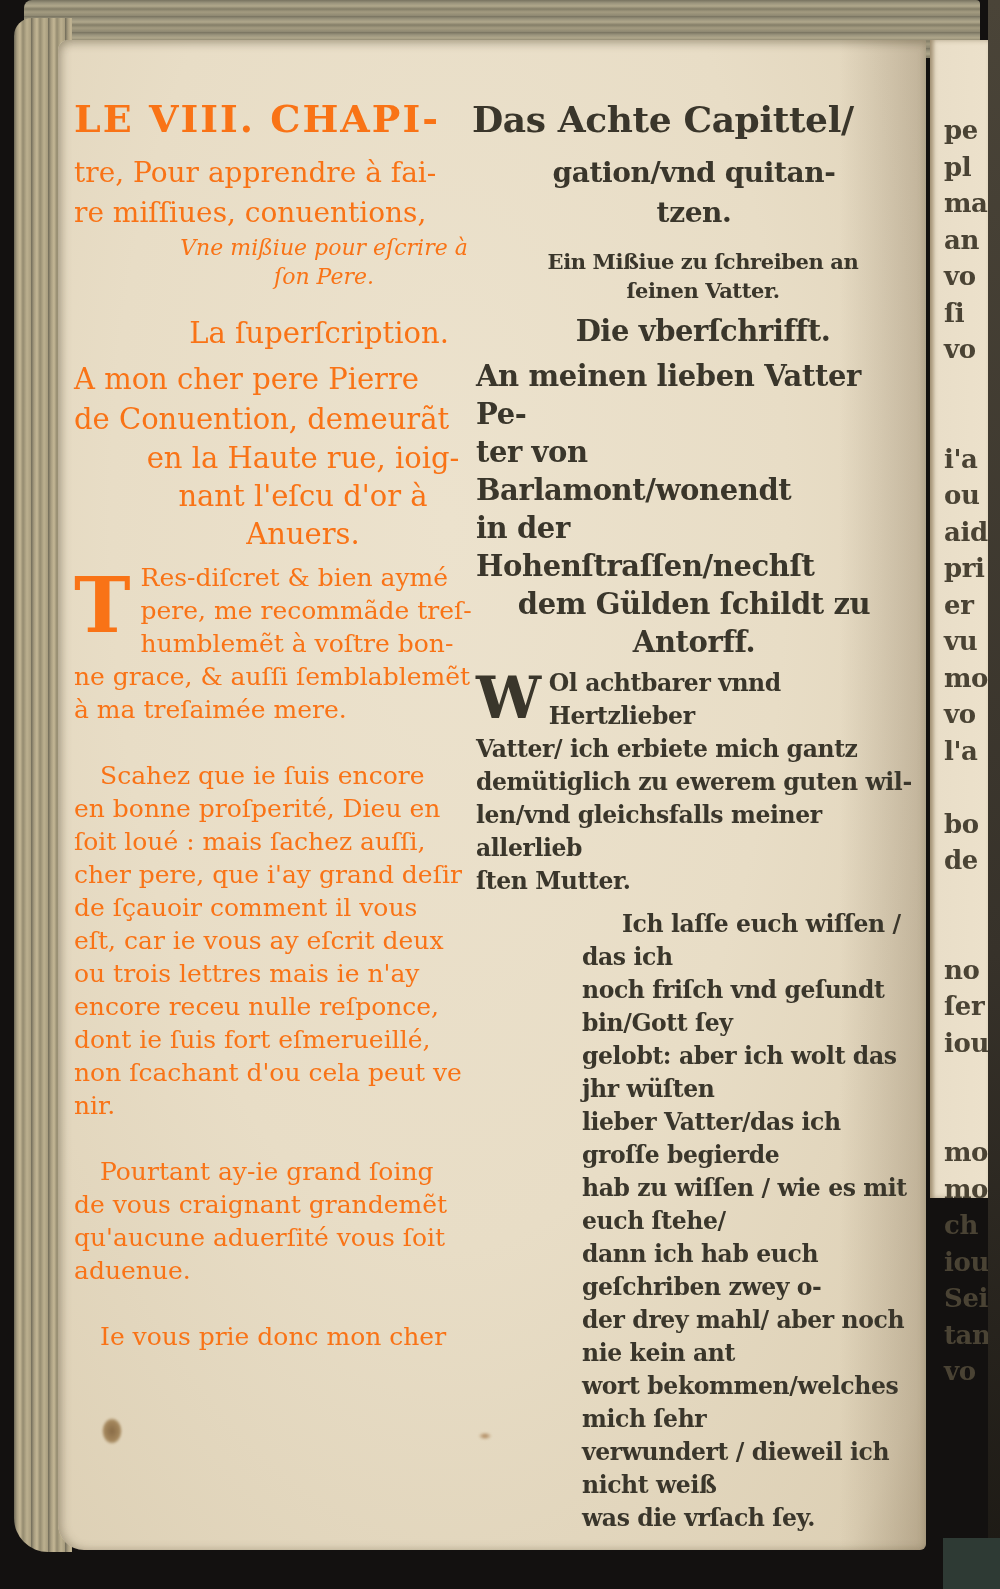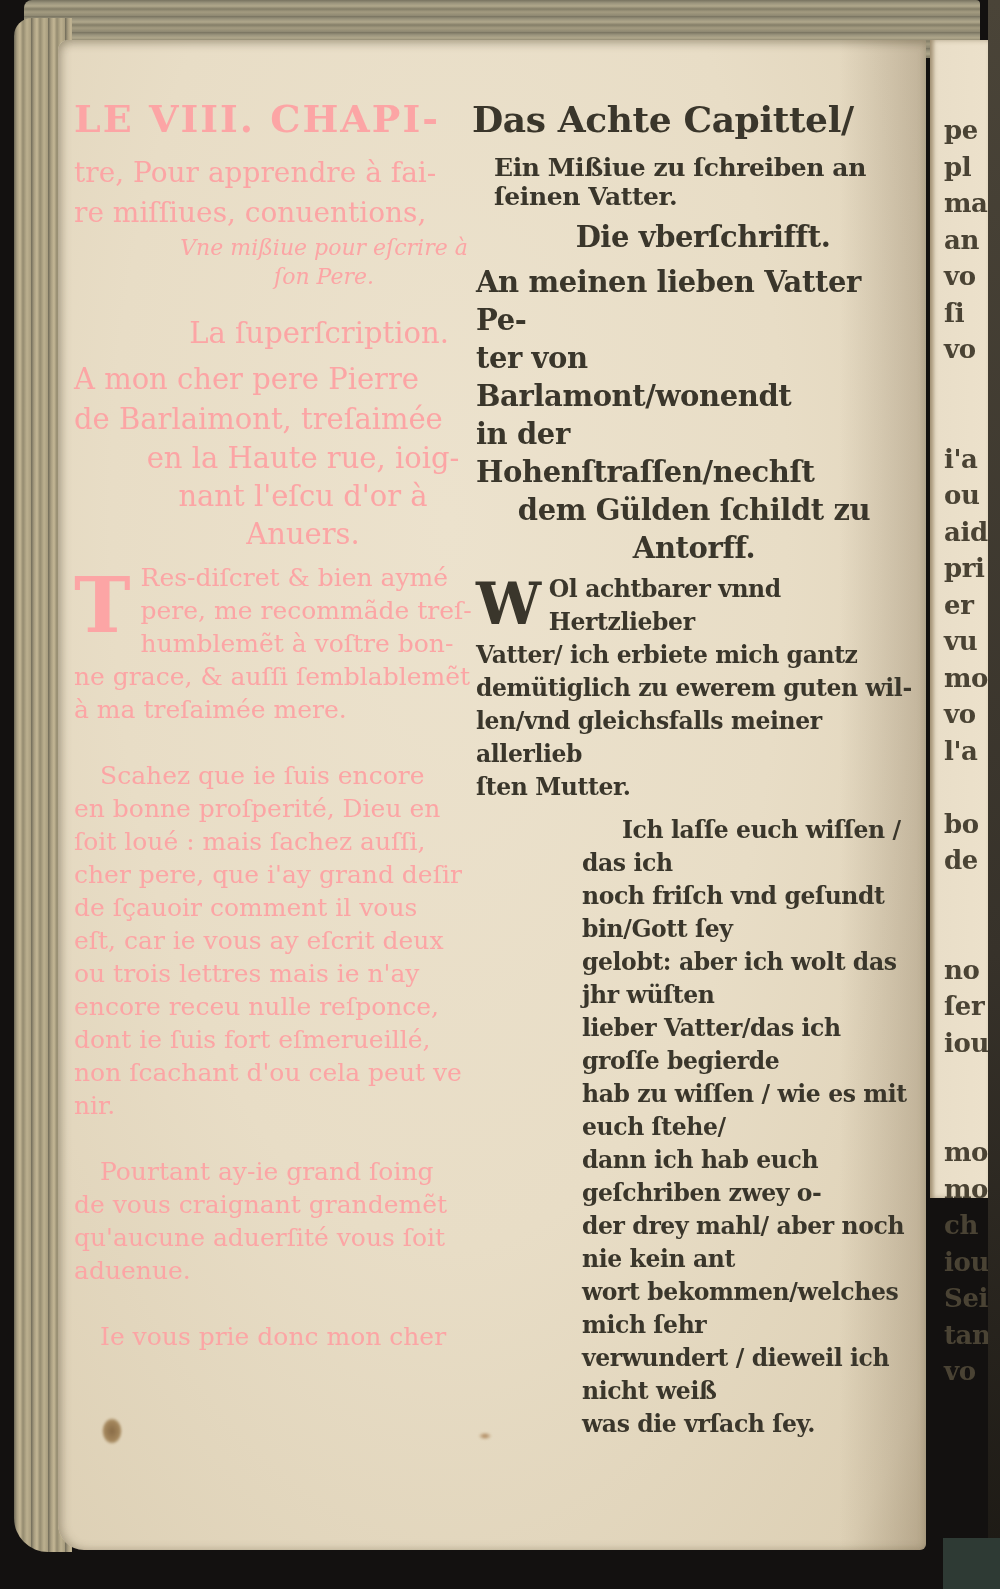--- a/index.html
+++ b/index.html
@@ -51,40 +51,40 @@
   }
   .right-dark-strip{
     position:absolute;left:988px;top:0;width:12px;height:1589px;
     background:linear-gradient(to bottom,#4a4438 0%,#37322a 60%,#1c1914 100%);
   }
   .teal-block{
     position:absolute;left:943px;top:1538px;width:57px;height:51px;
     background:#2e3a34;
   }
   
-  .col{position:absolute;color:#fca5a5;}
+  .col{position:absolute;color:#f97316;}
   .col-fr{left:136px;top:95px;width:396px;}
   .col-de{left:534px;top:95px;width:378px;color:#3a362b;}
   .pre{white-space:pre-line;}
   .de{font-weight:700;letter-spacing:-0.4px;}
 
   .fr-title{font-size:38px;line-height:48px;font-weight:bold;letter-spacing:2px;margin:0 0 10px -62px;white-space:nowrap;}
   .fr-sub{font-size:28px;line-height:40px;margin-left:-62px;}
   .fr-sub-c{font-size:28px;line-height:40px;margin-bottom:14px;margin-left:-62px;text-align:center;}
   .fr-italic{font-style:italic;font-size:22px;line-height:29px;text-align:center;margin:0 0 24px -20px;}
   .fr-super{font-size:29px;line-height:36px;text-align:center;margin:0 0 8px -30px;}
   .fr-addr{font-size:29px;line-height:40px;margin-left:-62px;}
   .fr-addr-c{font-size:29px;line-height:38px;text-align:center;margin:0 0 8px -62px;}
   .fr-body{font-size:25px;line-height:33px;margin:0 0 10px -62px;}
   .indent{text-indent:26px;margin-top:33px;}
 
   .de-title{font-size:36px;line-height:48px;margin:0 0 10px -62px;white-space:nowrap;}
   .de-sub{font-size:28px;line-height:40px;margin-left:-58px;}
   .de-sub-c{font-size:28px;line-height:40px;text-align:center;margin-bottom:14px;margin-left:-58px;}
-  .de-small{font-size:25px;line-height:29px;margin:0 0 8px -40px;}
+  .de-small{font-size:21px;line-height:29px;text-align:center;margin:0 0 8px -40px;}
   .de-uber{font-size:29px;line-height:36px;text-align:center;margin:0 0 8px -40px;}
   .de-addr{font-size:29px;line-height:38px;margin-left:-58px;}
   .de-addr-c{font-size:29px;line-height:38px;text-align:center;margin:0 0 6px -58px;}
   .de-body{font-size:23.5px;line-height:33px;margin:0 0 10px -58px;}
   .de-indent{text-indent:40px;margin-left:48px;}
 
   .dropcap-wrap{margin-left:-62px;}
   .dropcap-fr{float:left;font-size:76px;line-height:62px;font-weight:bold;padding:14px 10px 0 0;}
   .dropcap-de{float:left;font-size:58px;line-height:50px;font-weight:bold;padding:6px 8px 0 0;}
   .dw-de{margin-left:-58px;}
@@ -101,21 +101,21 @@
 </div>
 
 <div class="col col-fr">
   <div class="fr-title">LE VIII. CHAPI-</div>
   <div class="fr-sub pre">tre, Pour apprendre à fai-
 re miſſiues, conuentions,</div>
   <div class="fr-italic pre">Vne mißiue pour eſcrire à
 ſon Pere.</div>
   <div class="fr-super">La ſuperſcription.</div>
   <div class="fr-addr pre">A mon cher pere Pierre
-de Barlaimont, treſaimée</div>
+de Conuention, demeurãt</div>
   <div class="fr-addr-c pre">en la Haute rue, ioig-
 nant l'eſcu d'or à
 Anuers.</div>
   <div class="fr-body dropcap-wrap">
     <span class="dropcap-fr">T</span><span class="pre">Res-diſcret &amp; bien aymé
 pere, me recommãde treſ-
 humblemẽt à voſtre bon-
 ne grace, &amp; auſſi ſemblablemẽt
 à ma treſaimée mere.</span>
   </div>
@@ -132,20 +132,22 @@
 nir.</div>
   <div class="fr-body pre indent">Pourtant ay-ie grand ſoing
 de vous craignant grandemẽt
 qu'aucune aduerſité vous ſoit
 aduenue.</div>
   <div class="fr-body pre indent">Ie vous prie donc mon cher</div>
 </div>
 
 <div class="col col-de de">
   <div class="de-title">Das Achte Capittel/</div>
+  <div class="de-sub-c pre">gation/vnd quitan-
+tzen.</div>
   <div class="de-small pre">Ein Mißiue zu ſchreiben an
 ſeinen Vatter.</div>
   <div class="de-uber">Die vberſchrifft.</div>
   <div class="de-addr pre">An meinen lieben Vatter Pe-
 ter von Barlamont/wonendt
 in der Hohenſtraſſen/nechſt</div>
   <div class="de-addr-c pre">dem Gülden ſchildt zu
 Antorff.</div>
   <div class="de-body dw-de">
     <span class="dropcap-de">W</span><span class="pre">Ol achtbarer vnnd Hertzlieber

